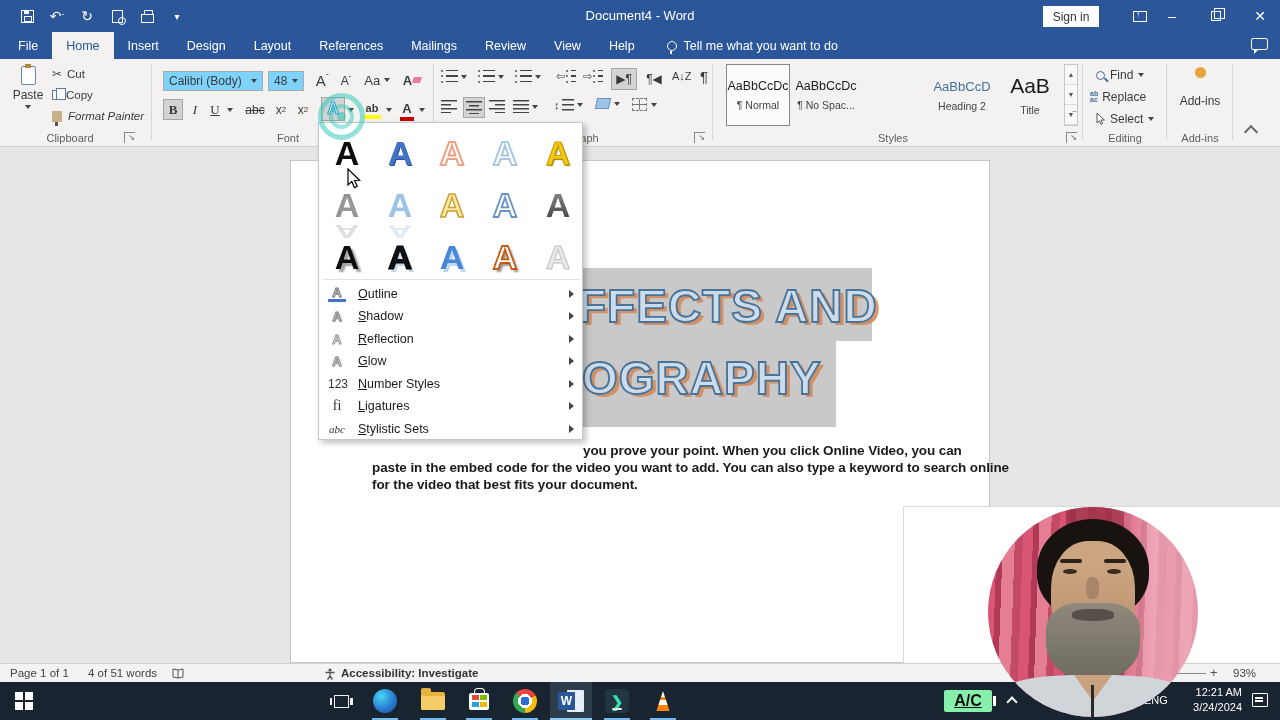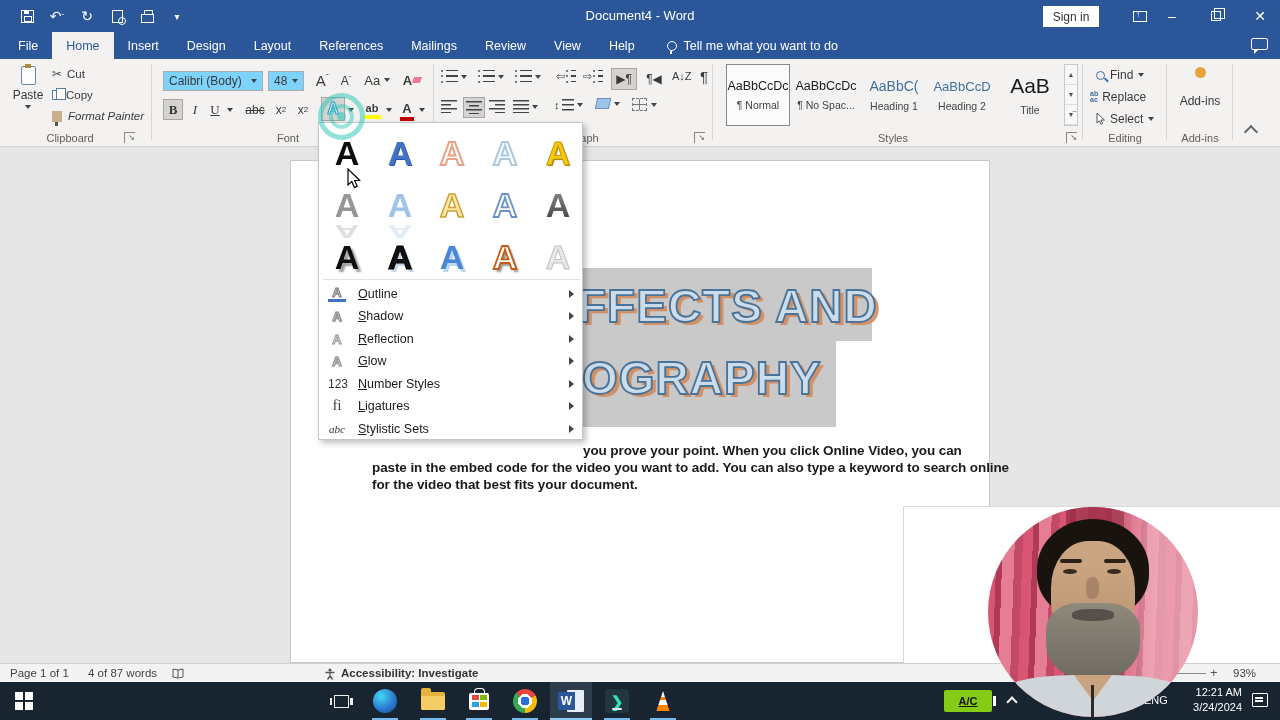--- a/index.html
+++ b/index.html
@@ -196,21 +196,21 @@
                   conic-gradient(from -45deg, #e8453c 0 30%, #f7bb0e 30% 63%, #34a853 63% 100%); }
   .wordsq { position:relative; width:26px; height:24px; }
   .wordsq .doc { position:absolute; right:0; top:1px; width:17px; height:22px; background:#e8eef7; border-radius:1px; }
   .wordsq .wbox { position:absolute; left:0; top:3px; width:17px; height:18px; background:#2b579a; color:#fff; font-weight:bold; font-size:12px; display:flex; align-items:center; justify-content:center; }
   .tb-active { background:#2e3d4c; }
   .greenapp { width:24px; height:24px; border-radius:4px; background:#223642; position:relative; display:flex; align-items:center; justify-content:center; }
   .greenapp span { color:#35e0b0; font-size:15px; font-weight:bold; line-height:1; }
   .greenapp:after { content:""; position:absolute; left:7px; bottom:3px; width:10px; height:2.5px; background:#dfe6ea; border-radius:1px; }
   .vlc { width:22px; height:20px; background:linear-gradient(#fff 0 28%, #ff8300 28% 45%, #fff 45% 70%, #ff8300 70% 100%); clip-path:polygon(50% 0, 80% 100%, 20% 100%); }
   .underline-ind { position:absolute; top:35.5px; height:2.5px; background:#76b9ed; }
-  .battery { position:absolute; left:944px; top:8px; width:48px; height:22px; background:#84cc16; border-radius:2px; color:#111; font-size:11px; font-weight:bold; display:flex; align-items:center; justify-content:center;text-decoration:underline; }
+  .battery { position:absolute; left:944px; top:8px; width:48px; height:22px; background:#86efac; border-radius:2px; color:#111; font-size:16px; font-weight:bold; display:flex; align-items:center; justify-content:center;text-decoration:underline; }
   .battery:after { content:""; position:absolute; right:-4px; top:6px; width:3px; height:10px; background:#fff; }
   .tb-chev { position:absolute; left:1008px; top:16px; width:8px; height:8px; border-left:2px solid #eee; border-top:2px solid #eee; transform:rotate(45deg); }
   .tb-text { position:absolute; color:#fff; font-size:11px; }
   .notif { position:absolute; left:1252px; top:11px; width:16px; height:14px; border:1.5px solid #fff; border-radius:1px; }
   .notif:before { content:""; position:absolute; left:2px; top:3px; width:8px; height:1.5px; background:#fff; box-shadow:0 3px 0 #fff; }
 </style>
 </head>
 <body>
 
 <div id="screen">
@@ -393,24 +393,20 @@
     <div class="gsep" style="left:712px;"></div>
 
     <div class="stcard sel" style="left:726px;">
       <span class="st-sample">AaBbCcDc</span>
       <span class="st-name">¶ Normal</span>
     </div>
     <div class="stcard" style="left:794px;">
       <span class="st-sample">AaBbCcDc</span>
       <span class="st-name">¶ No Spac...</span>
     </div>
-    <div class="stcard" style="left:862px;">
-      <span class="st-sample st-blue" style="font-size:14px;">AaBbC(</span>
-      <span class="st-name">Heading 1</span>
-    </div>
     <div class="stcard" style="left:930px;">
       <span class="st-sample st-blue" style="font-size:13px;">AaBbCcD</span>
       <span class="st-name">Heading 2</span>
     </div>
     <div class="stcard" style="left:998px;">
       <span class="st-sample st-title">AaB</span>
       <span class="st-name">Title</span>
     </div>
     <div class="stscroll">
       <div>▲</div>
@@ -562,21 +558,21 @@
   <div id="ring-mid"></div>
   <div id="ring-dot"></div>
   <div id="cursor">
     <svg width="16" height="22" viewBox="0 0 16 22">
         <path d="M1 1 L1 17 L4.8 13.6 L7.4 19.6 L10.2 18.3 L7.6 12.5 L12.6 12.3 Z" fill="#fff" stroke="#000" stroke-width="1.2"></path>
       </svg>
   </div>
 
   <div id="statusbar">
     <span class="sb-item" style="left:10px;">Page 1 of 1</span>
-    <span class="sb-item" style="left:88px;">4 of 87 words</span>
+    <span class="sb-item" style="left:88px;">4 of 51 words</span>
     <svg class="sb-item" style="left:172px; top:4px;" width="13" height="12" viewBox="0 0 13 12">
         <path d="M1 1 L6 2 L11 1 L11 9 L6 10 L1 9 Z" fill="none" stroke="#555" stroke-width="1"></path>
         <line x1="6" y1="2" x2="6" y2="10" stroke="#555"></line>
       </svg>
     <span class="sb-item" style="left:181px;margin-top:20px;">English (United States)</span>
     <svg class="sb-item" style="left:324px; top:4px;" width="13" height="12" viewBox="0 0 13 12">
         <circle cx="6" cy="2" r="1.6" fill="#555"></circle>
         <path d="M1.5 4.5 L10.5 4.5 M6 4.5 L6 8 M6 8 L3.5 11.5 M6 8 L8.5 11.5" stroke="#555" stroke-width="1.3" fill="none"></path>
       </svg>
     <span class="sb-item" style="left:341px; font-weight:bold; color:#333;">Accessibility: Investigate</span>

